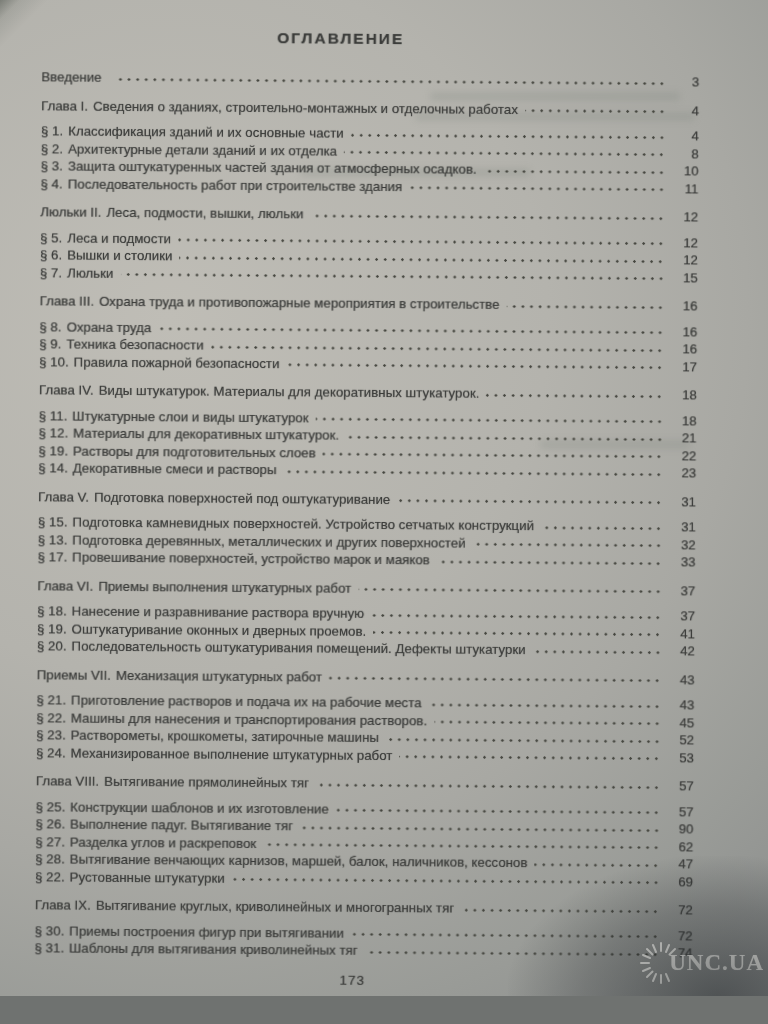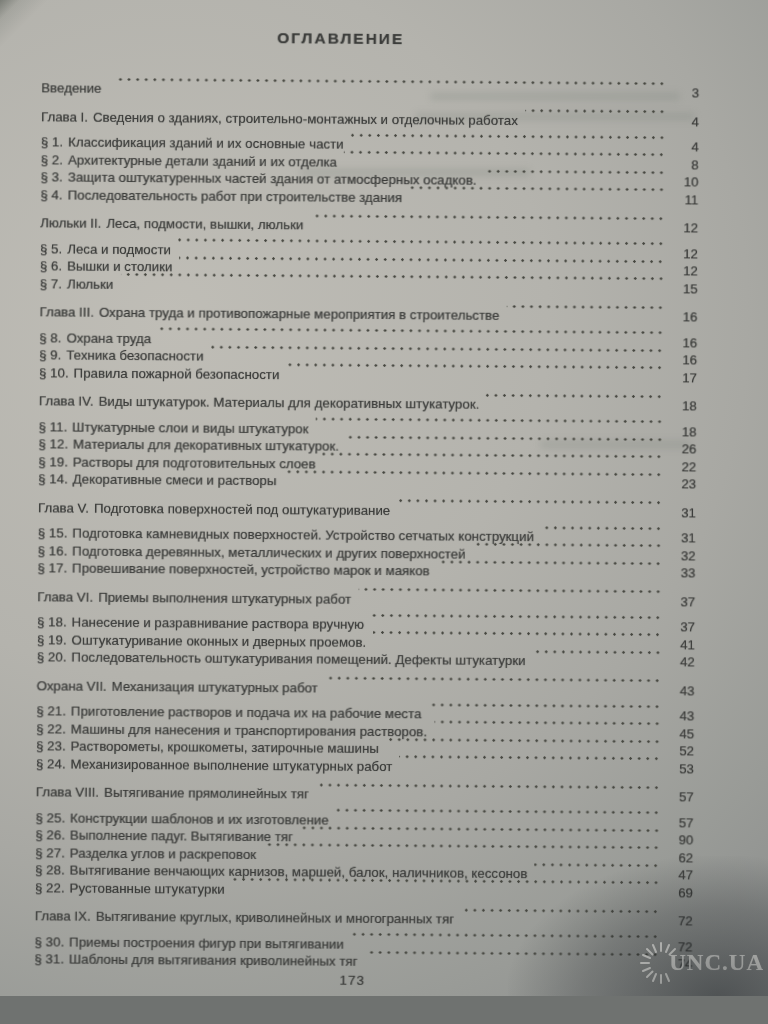--- a/index.html
+++ b/index.html
@@ -37,21 +37,21 @@
     filter: blur(0.2px);
   }
   h1.title {
     margin:0 0 24px 0; padding:0;
     font-size:15.5px; font-weight:bold; letter-spacing:2px;
     text-align:center; transform:translateX(-30px);
   }
   .toc { font-size:13.3px; }
   .row { display:flex; align-items:baseline; height:17.5px; white-space:nowrap; }
   .row.chapter { margin:11px 0 8px 0; }
-  .row .lbl { flex:0 0 auto; margin-right:5px;margin-top:11px; }
+  .row .lbl { flex:0 0 auto; margin-right:5px; }
   .row.chapter .lbl { font-weight:normal; }
   .row .txt { flex:0 0 auto; }
   .dots {
     flex:1 1 auto; align-self:flex-end; height:9px; margin:0 5px 2px 7px; min-width:10px;
     background-image: radial-gradient(circle, #45463f 1.1px, rgba(0,0,0,0) 1.45px);
     background-size: 8.6px 9px; background-repeat: repeat-x;
     background-position: right 2px bottom 2px;
   }
   .pg { flex:0 0 26px; text-align:right; }
   .folio { margin-top:12px; text-align:center; transform:translateX(-11px); font-size:13.5px; letter-spacing:1px; }
@@ -172,21 +172,21 @@
         <div class="row section">
           <span class="lbl">§ 11.</span>
           <span class="txt">Штукатурные слои и виды штукатурок</span>
           <span class="dots"></span>
           <span class="pg">18</span>
         </div>
         <div class="row section">
           <span class="lbl">§ 12.</span>
           <span class="txt">Материалы для декоративных штукатурок.</span>
           <span class="dots"></span>
-          <span class="pg">26</span>
+          <span class="pg">21</span>
         </div>
         <div class="row section">
           <span class="lbl">§ 19.</span>
           <span class="txt">Растворы для подготовительных слоев</span>
           <span class="dots"></span>
           <span class="pg">22</span>
         </div>
         <div class="row section">
           <span class="lbl">§ 14.</span>
           <span class="txt">Декоративные смеси и растворы</span>
@@ -199,21 +199,21 @@
           <span class="dots"></span>
           <span class="pg">31</span>
         </div>
         <div class="row section">
           <span class="lbl">§ 15.</span>
           <span class="txt">Подготовка камневидных поверхностей. Устройство сетчатых конструкций</span>
           <span class="dots"></span>
           <span class="pg">31</span>
         </div>
         <div class="row section">
-          <span class="lbl">§ 16.</span>
+          <span class="lbl">§ 13.</span>
           <span class="txt">Подготовка деревянных, металлических и других поверхностей</span>
           <span class="dots"></span>
           <span class="pg">32</span>
         </div>
         <div class="row section">
           <span class="lbl">§ 17.</span>
           <span class="txt">Провешивание поверхностей, устройство марок и маяков</span>
           <span class="dots"></span>
           <span class="pg">33</span>
         </div>
@@ -235,21 +235,21 @@
           <span class="dots"></span>
           <span class="pg">41</span>
         </div>
         <div class="row section">
           <span class="lbl">§ 20.</span>
           <span class="txt">Последовательность оштукатуривания помещений. Дефекты штукатурки</span>
           <span class="dots"></span>
           <span class="pg">42</span>
         </div>
         <div class="row chapter">
-          <span class="lbl">Охрана VII.</span>
+          <span class="lbl">Приемы VII.</span>
           <span class="txt">Механизация штукатурных работ</span>
           <span class="dots"></span>
           <span class="pg">43</span>
         </div>
         <div class="row section">
           <span class="lbl">§ 21.</span>
           <span class="txt">Приготовление растворов и подача их на рабочие места</span>
           <span class="dots"></span>
           <span class="pg">43</span>
         </div>

